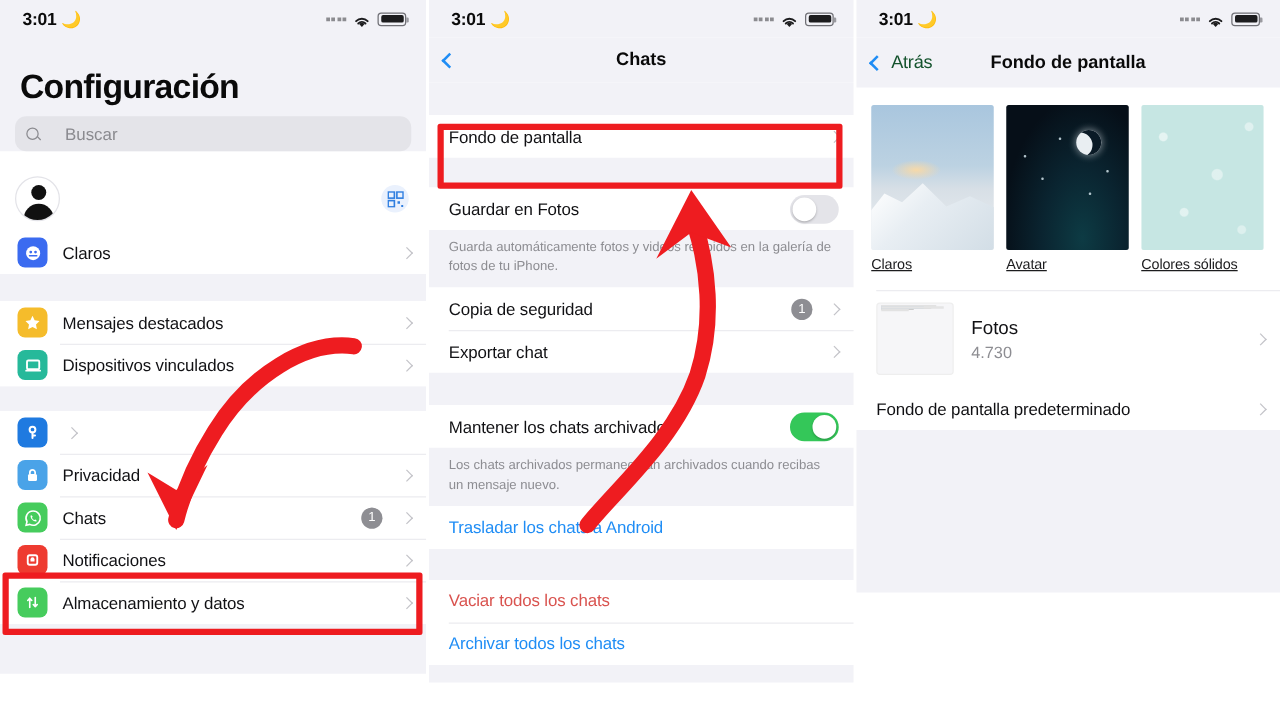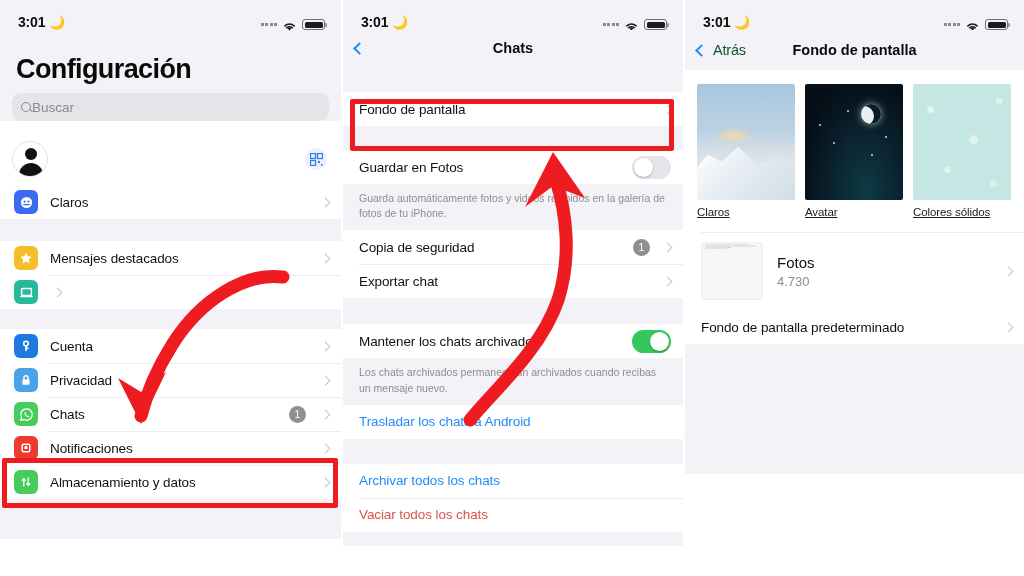--- a/index.html
+++ b/index.html
@@ -21,21 +21,21 @@
     overflow: hidden;
     background: #ffffff;
   }
   .p1 { width: 341px; }
   .p2 { width: 340px; margin-left: 2px; }
   .p3 { width: 339px; margin-left: 2px; }
 
   
   .statusbar {
     height: 30px;
-    display: flex; align-items: flex-end;
+    display: flex; align-items: center;
     justify-content: space-between;
     padding: 0 16px 0 18px;
     font-size: 14px; font-weight: bold; color: #0b0b0b;
     letter-spacing: -0.2px;
   }
   .sb-left { display: flex; align-items: center; gap: 4px; }
   .moon { font-size: 13px; line-height: 1; }
   .sb-right { display: flex; align-items: center; gap: 5px; }
   .dots { display: flex; gap: 1.5px; align-items: flex-end; }
   .dots i { display: block; width: 3px; height: 3px; background: #8b8b90; border-radius: 0; }
@@ -52,21 +52,21 @@
 
   
   .p1-head { background: #f2f2f7; padding: 0 0 0 0; }
   .bigtitle {
     font-size: 27px; font-weight: bold; color: #0a0a0a;
     padding: 24px 16px 6px 16px; letter-spacing: -0.6px;
   }
   .searchbar {
     margin: 2px 12px 12px 12px; height: 28px;
     background: #e4e4e9; border-radius: 9px;
-    display: flex; align-items: center; gap: 0; padding: 0 9px;
+    display: flex; align-items: center; gap: 20px; padding: 0 9px;
     color: #8a8a8f; font-size: 13.5px;
   }
   .mag { width: 11px; height: 11px; position: relative; flex: none; }
   .mag::before {
     content:''; position:absolute; width:8px; height:8px; border:1.4px solid #8a8a8f;
     border-radius:50%; left:0; top:0;
   }
   .mag::after {
     content:''; position:absolute; width:4px; height:1.4px; background:#8a8a8f;
     transform: rotate(45deg); right:-1px; bottom:1px;
@@ -283,34 +283,34 @@
         <span class="label">Mensajes destacados</span>
         <span class="chev"></span>
       </div>
       <div class="row">
         <span class="appicon" style="background:#26b99a">
           <svg width="15" height="15" viewBox="0 0 15 15">
               <rect x="2.6" y="3.4" width="9.8" height="7" rx="1" fill="none" stroke="#fff" stroke-width="1.5"></rect>
               <rect x="1.2" y="10.8" width="12.6" height="1.4" rx="0.7" fill="#fff"></rect>
             </svg>
         </span>
+        <span class="label">Dispositivos vinculados</span>
         <span class="chev"></span>
       </div>
     </div>
     <div class="gap" style="height:20px"></div>
 
     <div class="group">
       <div class="row">
         <span class="appicon" style="background:#1f7ae0">
           <svg width="14" height="14" viewBox="0 0 14 14">
               <circle cx="7" cy="4.6" r="2.3" fill="none" stroke="#fff" stroke-width="1.6"></circle>
               <path d="M7 6.9 V11.4 M7 9.3 h2" stroke="#fff" stroke-width="1.6" stroke-linecap="round"></path>
             </svg>
         </span>
-        <span class="label">Cuenta</span>
         <span class="chev"></span>
       </div>
       <div class="row">
         <span class="appicon" style="background:#4aa3e8">
           <svg width="14" height="14" viewBox="0 0 14 14">
               <rect x="3.4" y="6.2" width="7.2" height="5.6" rx="1.2" fill="#fff"></rect>
               <path d="M4.9 6.2 V4.9 a2.1 2.1 0 0 1 4.2 0 V6.2" fill="none" stroke="#fff" stroke-width="1.4"></path>
             </svg>
         </span>
         <span class="label">Privacidad</span>
@@ -414,24 +414,24 @@
     </div>
     <div class="footnote">Los chats archivados permanecerán archivados cuando recibas un mensaje nuevo.</div>
 
     <div class="cell" style="height:32px">
       <span class="label blue">Trasladar los chats a Android</span>
     </div>
 
     <div class="band" style="height:25px"></div>
 
     <div class="cell" style="height:32px">
+      <span class="label red">Vaciar todos los chats</span>
+    </div>
+    <div class="cell" style="height:32px">
       <span class="label blue">Archivar todos los chats</span>
-    </div>
-    <div class="cell" style="height:32px">
-      <span class="label red">Vaciar todos los chats</span>
     </div>
     <div class="band" style="height:14px"></div>
   </div>
 
   <div class="panel p3">
     <div class="statusbar" style="background:#f2f2f7">
       <div class="sb-left">
         <span>3:01</span>
         <span class="moon">🌙</span>
       </div>

